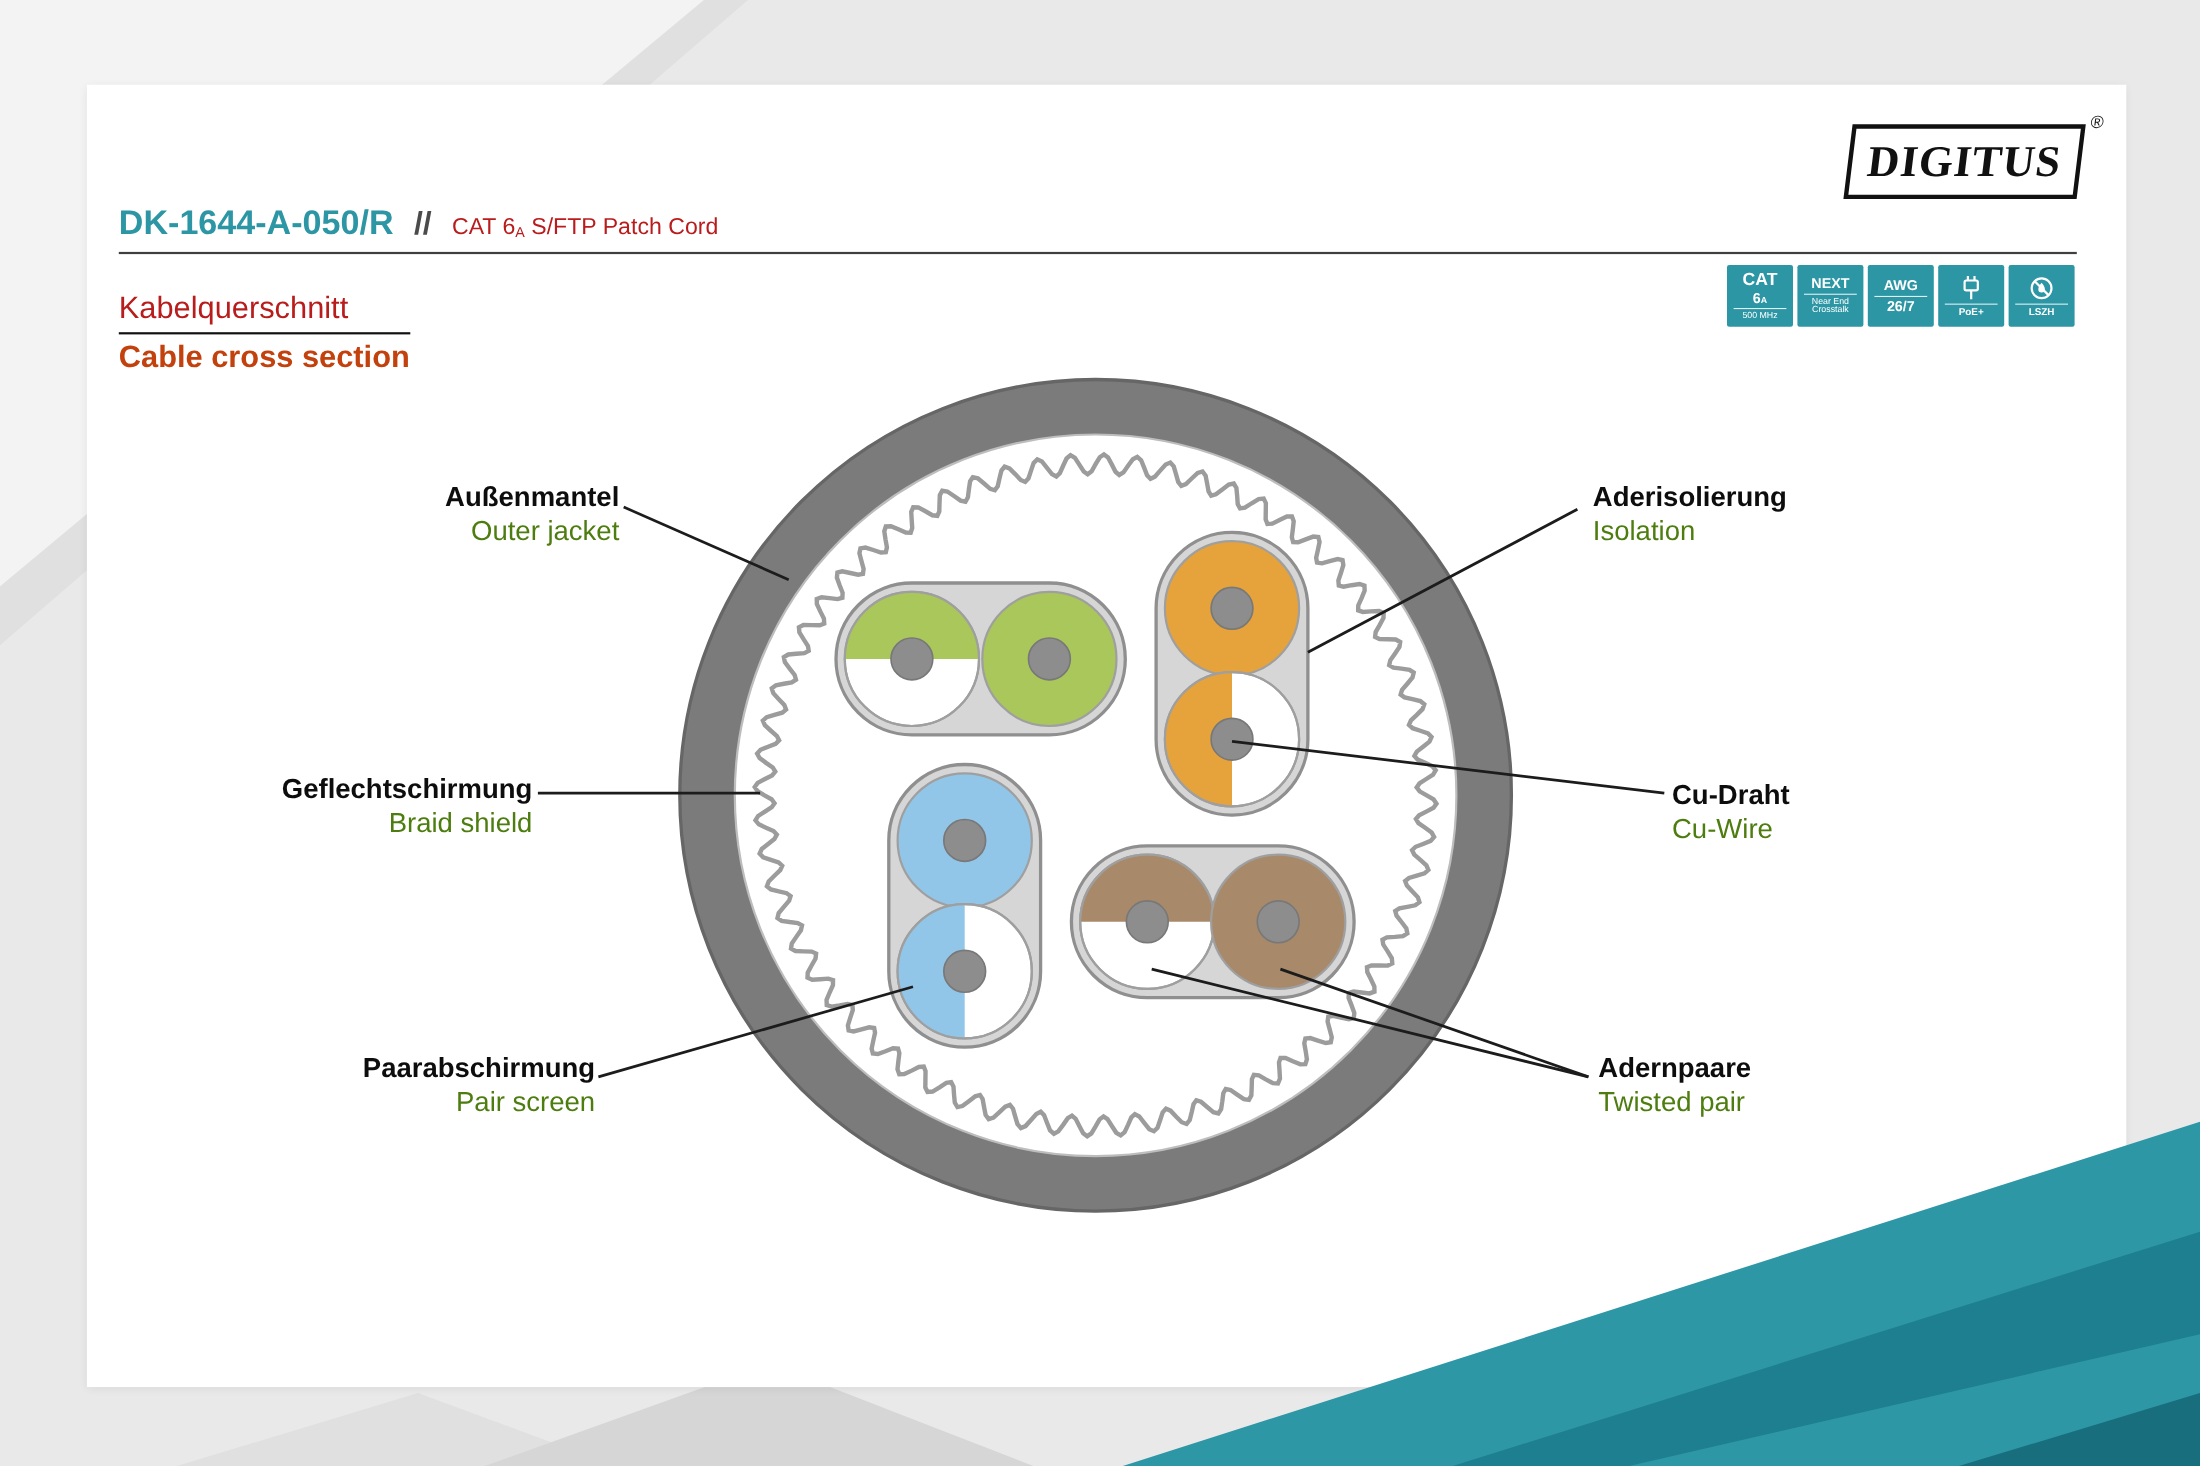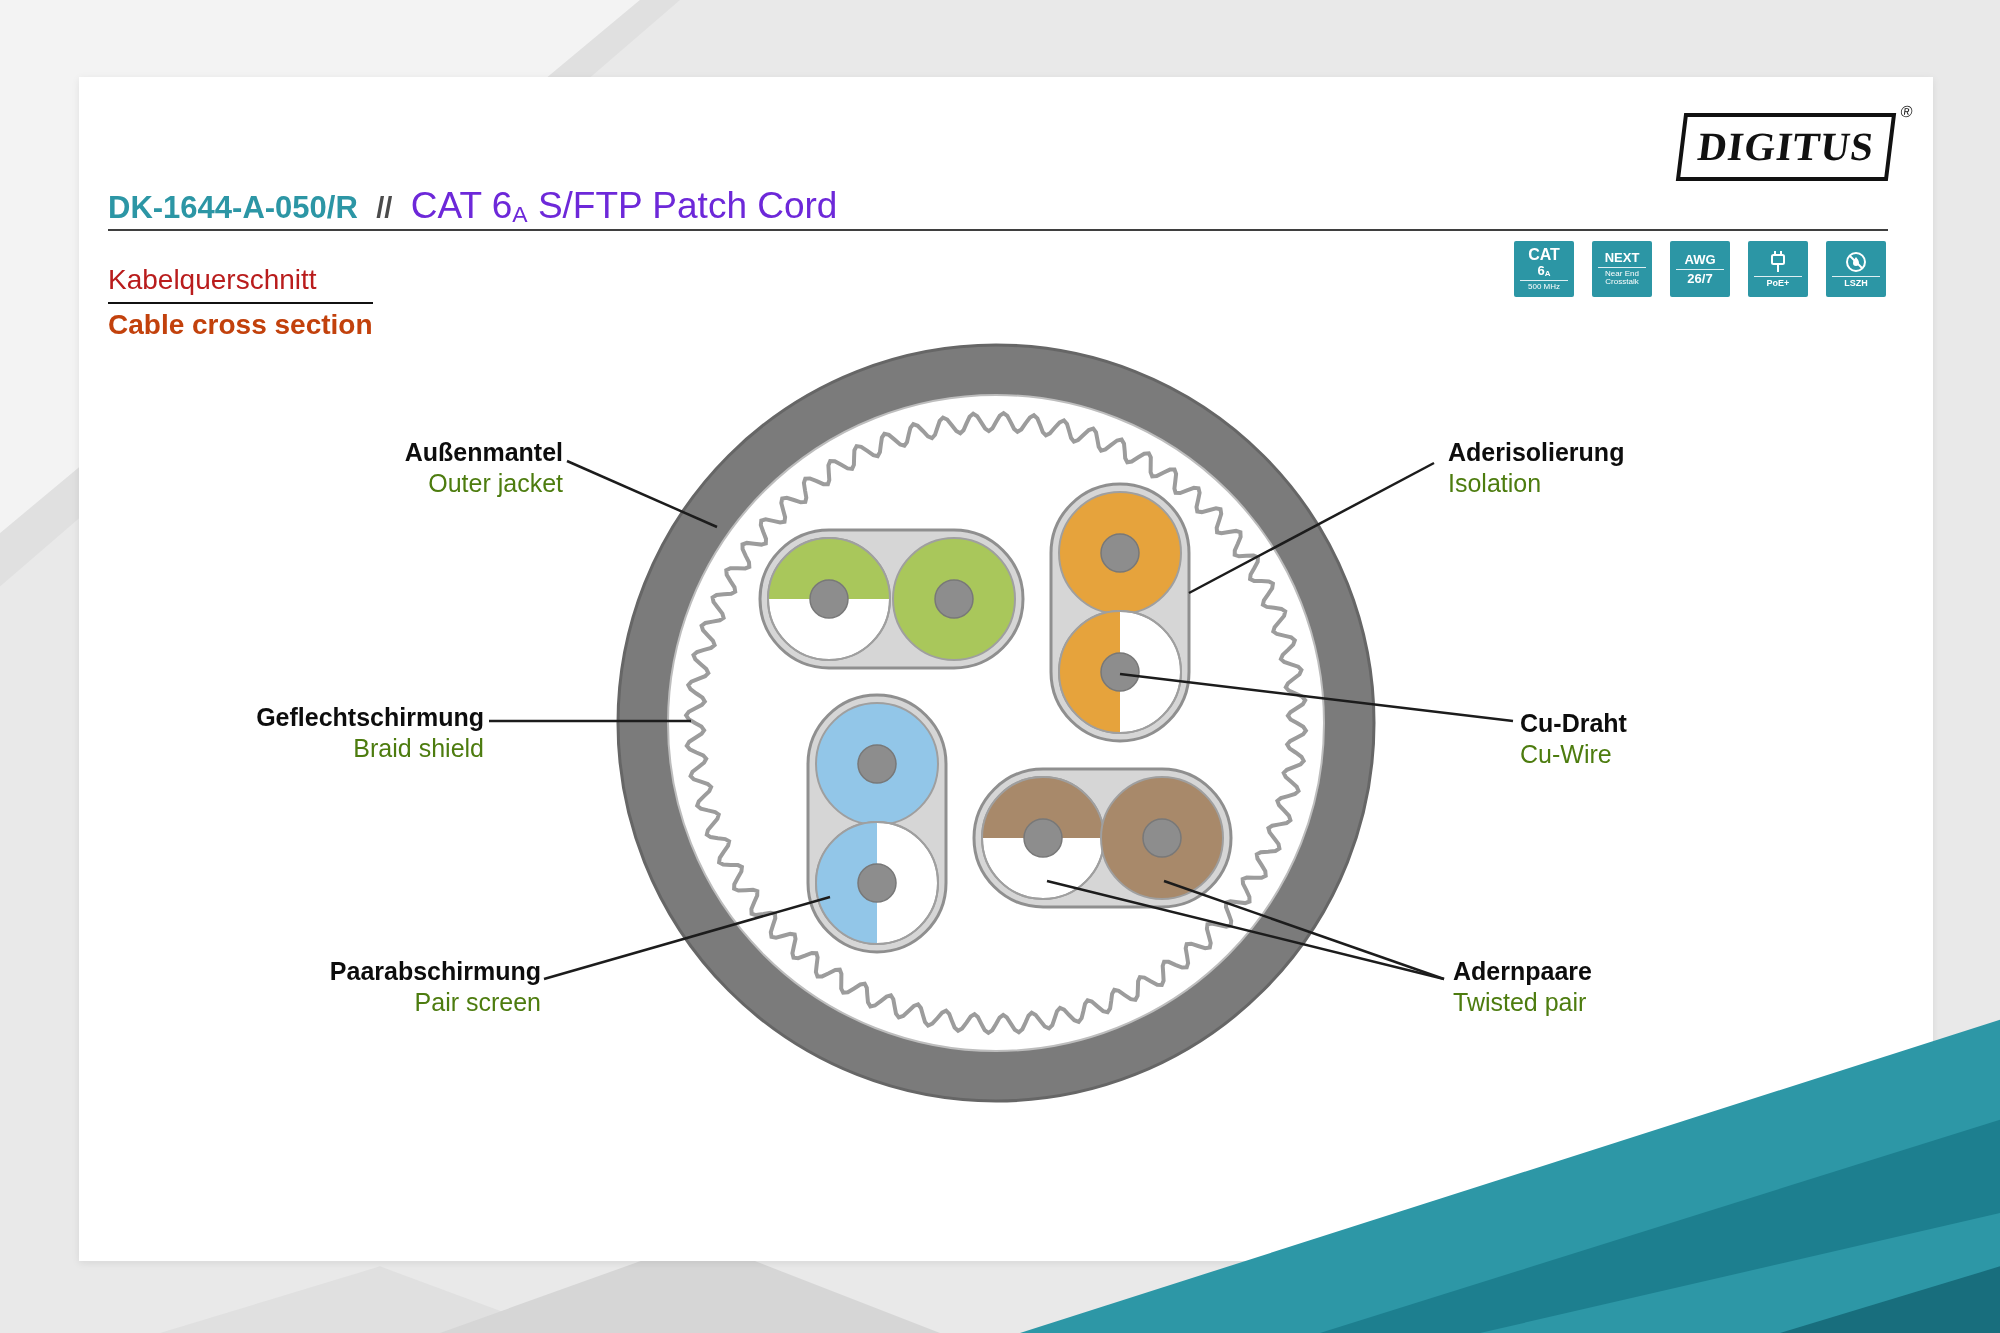--- a/index.html
+++ b/index.html
@@ -31,32 +31,32 @@
   .logo-text{
     font-family:"Liberation Serif", serif;font-weight:700;font-size:40px;
     letter-spacing:1px;color:#111;line-height:1;
   }
   .logo-reg{position:absolute;top:-14px;right:-20px;font-size:16px;font-weight:400;}
 
   
   .title-row{position:absolute;left:108px;top:185px;white-space:nowrap;z-index:10;}
   .model{color:#2c96a5;font-weight:700;font-size:31px;}
   .sep{color:#4b4b4b;font-weight:700;font-size:29px;margin:0 14px;}
-  .pname{color:#6d28d9;font-size:37px;font-weight:400;}
+  .pname{color:#b91c1c;font-size:21px;font-weight:400;}
   .subA{font-size:0.62em;vertical-align:-0.18em;}
   .title-rule{position:absolute;left:108px;top:229px;width:1780px;border-top:2px solid #3f3f3f;z-index:10;}
 
   
   .section-title{position:absolute;left:108px;top:264px;display:inline-block;z-index:10;}
   .section-title .de{font-size:28px;font-weight:400;color:#b91c1c;padding-bottom:6px;}
   .section-title .rule{height:2px;background:#111;width:100%;}
   .section-title .en{font-size:28px;font-weight:700;color:#c2410c;margin-top:5px;}
 
   
-  .badges{position:absolute;top:241px;right:114px;display:flex;gap:18px;z-index:10;}
+  .badges{position:absolute;top:241px;right:114px;display:flex;gap:4px;z-index:10;}
   .badge{
     width:60px;height:56px;background:#2c96a5;color:#fff;border-radius:2px;
     display:flex;flex-direction:column;align-items:center;justify-content:center;
     text-align:center;line-height:1.05;
   }
   .bsep{width:80%;height:1px;background:rgba(255,255,255,.85);margin:2px 0;}
   .b-lg{font-size:16px;font-weight:700;}
   .b-md{font-size:13px;font-weight:700;}
   .b-sm{font-size:9px;font-weight:400;}
   .b-xs{font-size:8px;font-weight:400;}

